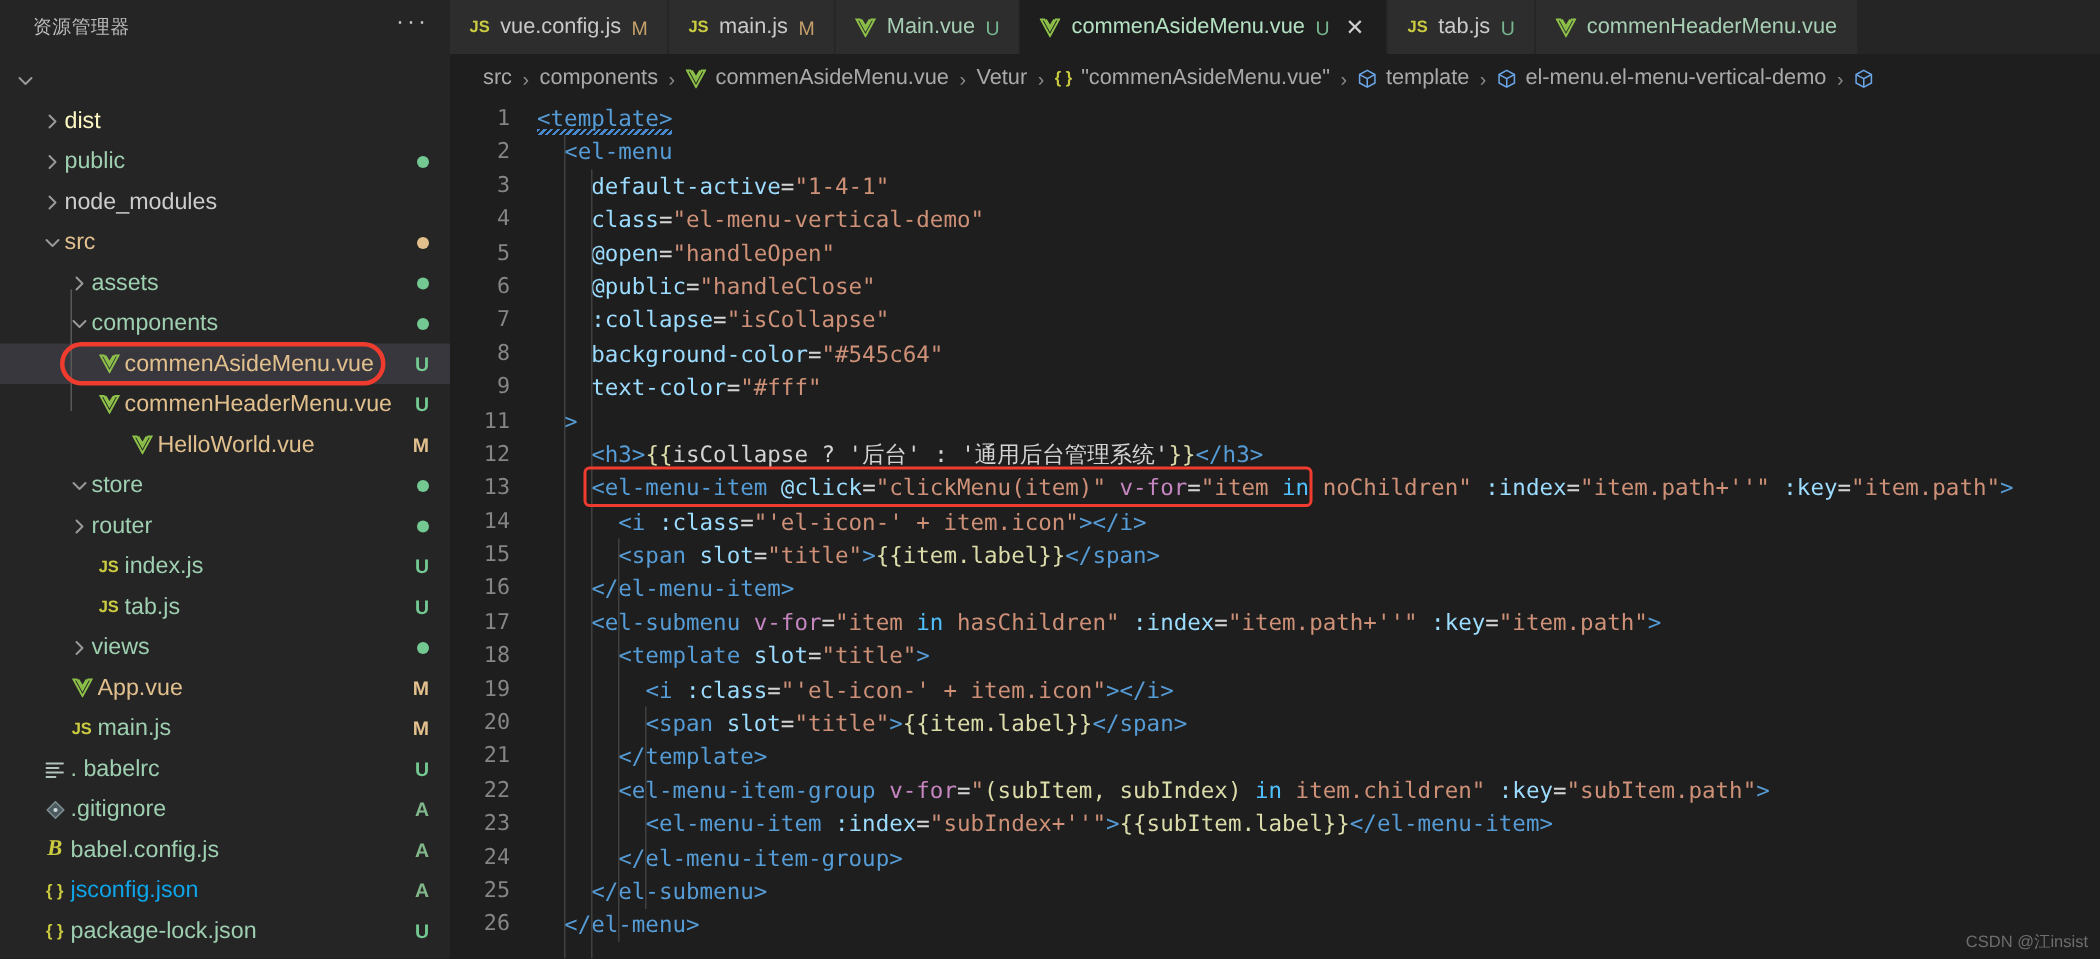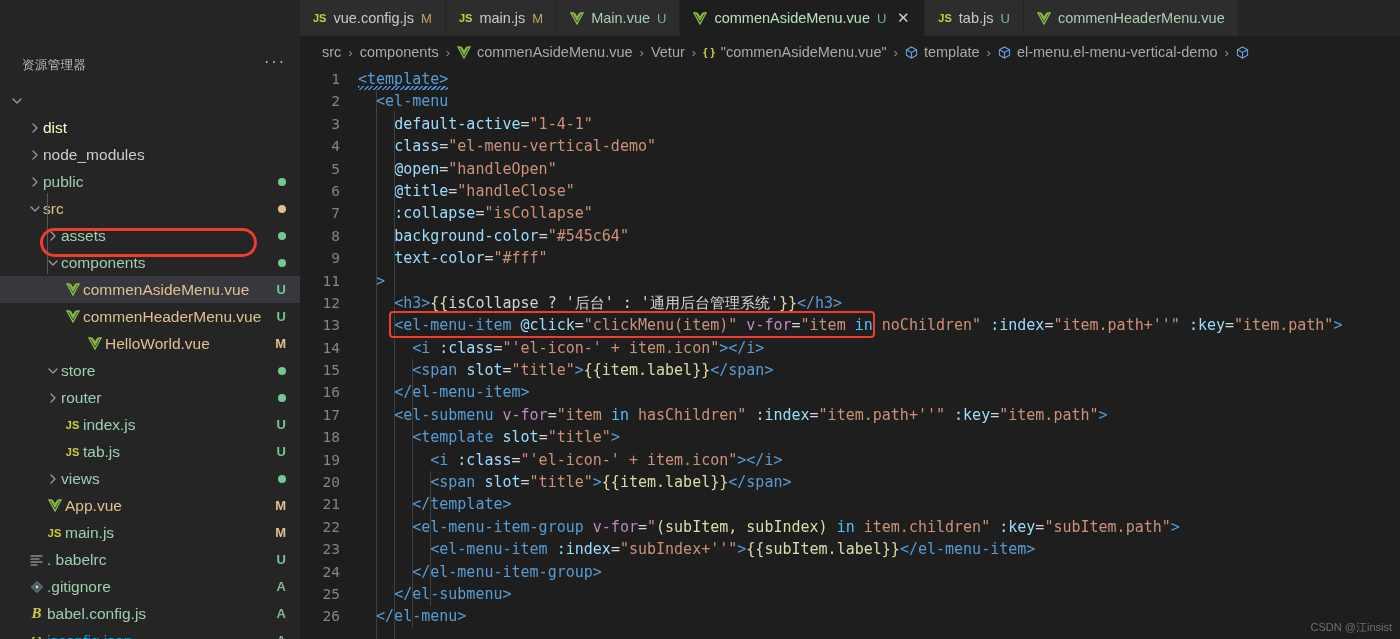--- a/index.html
+++ b/index.html
@@ -24,21 +24,20 @@
     flex: 0 0 300px;
     position: relative;
   }
   .sidebar-header {
     height: 36px;
     display: flex; align-items: center;
     padding: 0 14px 0 22px;
     color: #bbbbbb;
     font-size: 12.5px;
     letter-spacing: .4px;
-    margin-top: 47px;
   }
   .sidebar-title { flex: 1; }
   .more-icon {
     color: #c5c5c5; font-size: 16px; line-height: 10px;
     letter-spacing: 2px; padding-bottom: 6px; cursor: pointer;
   }
   .tree { flex: 1; overflow: hidden; padding-top: 4px; }
 
   .row {
     position: relative;
@@ -222,31 +221,31 @@
           </span>
           <span class="label" style="color:#fef9c3">dist</span>
           <span class="dot" style="background:transparent"></span>
         </div>
         <div class="row" style="padding-left:26px">
           <span class="twisty">
             <svg width="12" height="12" viewBox="0 0 12 12" fill="none" stroke="currentColor" stroke-width="1.3" stroke-linecap="round" stroke-linejoin="round">
               <path d="M4 2 L8 6 L4 10"></path>
             </svg>
           </span>
+          <span class="label" style="color:#9ecfb0">public</span>
+          <span class="dot" style="background:#73c991"></span>
+        </div>
+        <div class="row" style="padding-left:26px">
+          <span class="twisty">
+            <svg width="12" height="12" viewBox="0 0 12 12" fill="none" stroke="currentColor" stroke-width="1.3" stroke-linecap="round" stroke-linejoin="round">
+              <path d="M4 2 L8 6 L4 10"></path>
+            </svg>
+          </span>
           <span class="label" style="color:#cccccc">node_modules</span>
           <span class="dot" style="background:transparent"></span>
-        </div>
-        <div class="row" style="padding-left:26px">
-          <span class="twisty">
-            <svg width="12" height="12" viewBox="0 0 12 12" fill="none" stroke="currentColor" stroke-width="1.3" stroke-linecap="round" stroke-linejoin="round">
-              <path d="M4 2 L8 6 L4 10"></path>
-            </svg>
-          </span>
-          <span class="label" style="color:#9ecfb0">public</span>
-          <span class="dot" style="background:#73c991"></span>
         </div>
         <div class="row" style="padding-left:26px">
           <span class="twisty">
             <svg width="12" height="12" viewBox="0 0 12 12" fill="none" stroke="currentColor" stroke-width="1.3" stroke-linecap="round" stroke-linejoin="round">
               <path d="M2 4 L6 8 L10 4"></path>
             </svg>
           </span>
           <span class="label" style="color:#e2c08d">src</span>
           <span class="dot" style="background:#e2c08d"></span>
         </div>
@@ -498,21 +497,21 @@
           </span>
         </span>
       </div>
 
     <div class="editor" id="editor">
         <div class="code-line"><span class="lnum">1</span><span class="ltext"><span class="t-tag">&lt;template&gt;</span></span></div>
         <div class="code-line"><span class="lnum">2</span><span class="ltext"><span class="t-tag">  &lt;el-menu</span></span></div>
         <div class="code-line"><span class="lnum">3</span><span class="ltext"><span class="t-text">    </span><span class="t-attr">default-active</span><span class="t-text">=</span><span class="t-str">"1-4-1"</span></span></div>
         <div class="code-line"><span class="lnum">4</span><span class="ltext"><span class="t-text">    </span><span class="t-attr">class</span><span class="t-text">=</span><span class="t-str">"el-menu-vertical-demo"</span></span></div>
         <div class="code-line"><span class="lnum">5</span><span class="ltext"><span class="t-text">    </span><span class="t-attr">@open</span><span class="t-text">=</span><span class="t-str">"handleOpen"</span></span></div>
-        <div class="code-line"><span class="lnum">6</span><span class="ltext"><span class="t-text">    </span><span class="t-attr">@title</span><span class="t-text">=</span><span class="t-str">"handleClose"</span></span></div>
+        <div class="code-line"><span class="lnum">6</span><span class="ltext"><span class="t-text">    </span><span class="t-attr">@public</span><span class="t-text">=</span><span class="t-str">"handleClose"</span></span></div>
         <div class="code-line"><span class="lnum">7</span><span class="ltext"><span class="t-text">    </span><span class="t-attr">:collapse</span><span class="t-text">=</span><span class="t-str">"isCollapse"</span></span></div>
         <div class="code-line"><span class="lnum">8</span><span class="ltext"><span class="t-text">    </span><span class="t-attr">background-color</span><span class="t-text">=</span><span class="t-str">"#545c64"</span></span></div>
         <div class="code-line"><span class="lnum">9</span><span class="ltext"><span class="t-text">    </span><span class="t-attr">text-color</span><span class="t-text">=</span><span class="t-str">"#fff"</span></span></div>
         <div class="code-line"><span class="lnum">11</span><span class="ltext"><span class="t-tag">  &gt;</span></span></div>
         <div class="code-line"><span class="lnum">12</span><span class="ltext"><span class="t-text">    </span><span class="t-tag">&lt;h3&gt;</span><span class="t-yellow">{{</span><span class="t-text">isCollapse ? '后台' : '通用后台管理系统'</span><span class="t-yellow">}}</span><span class="t-tag">&lt;/h3&gt;</span></span></div>
         <div class="code-line"><span class="lnum">13</span><span class="ltext"><span class="t-text">    </span><span class="t-tag">&lt;el-menu-item </span><span class="t-attr">@click</span><span class="t-text">=</span><span class="t-str">"clickMenu(item)"</span><span class="t-text"> </span><span class="t-kw">v-for</span><span class="t-text">=</span><span class="t-str">"item </span><span class="t-blue">in</span><span class="t-str"> noChildren"</span><span class="t-text"> </span><span class="t-attr">:index</span><span class="t-text">=</span><span class="t-str">"item.path+''"</span><span class="t-text"> </span><span class="t-attr">:key</span><span class="t-text">=</span><span class="t-str">"item.path"</span><span class="t-tag">&gt;</span></span></div>
         <div class="code-line"><span class="lnum">14</span><span class="ltext"><span class="t-text">      </span><span class="t-tag">&lt;i </span><span class="t-attr">:class</span><span class="t-text">=</span><span class="t-str">"'el-icon-' + item.icon"</span><span class="t-tag">&gt;</span><span class="t-tag">&lt;/i&gt;</span></span></div>
         <div class="code-line"><span class="lnum">15</span><span class="ltext"><span class="t-text">      </span><span class="t-tag">&lt;span </span><span class="t-attr">slot</span><span class="t-text">=</span><span class="t-str">"title"</span><span class="t-tag">&gt;</span><span class="t-yellow">{{item.label}}</span><span class="t-tag">&lt;/span&gt;</span></span></div>
         <div class="code-line"><span class="lnum">16</span><span class="ltext"><span class="t-text">    </span><span class="t-tag">&lt;/el-menu-item&gt;</span></span></div>
         <div class="code-line"><span class="lnum">17</span><span class="ltext"><span class="t-text">    </span><span class="t-tag">&lt;el-submenu </span><span class="t-kw">v-for</span><span class="t-text">=</span><span class="t-str">"item </span><span class="t-blue">in</span><span class="t-str"> hasChildren"</span><span class="t-text"> </span><span class="t-attr">:index</span><span class="t-text">=</span><span class="t-str">"item.path+''"</span><span class="t-text"> </span><span class="t-attr">:key</span><span class="t-text">=</span><span class="t-str">"item.path"</span><span class="t-tag">&gt;</span></span></div>

